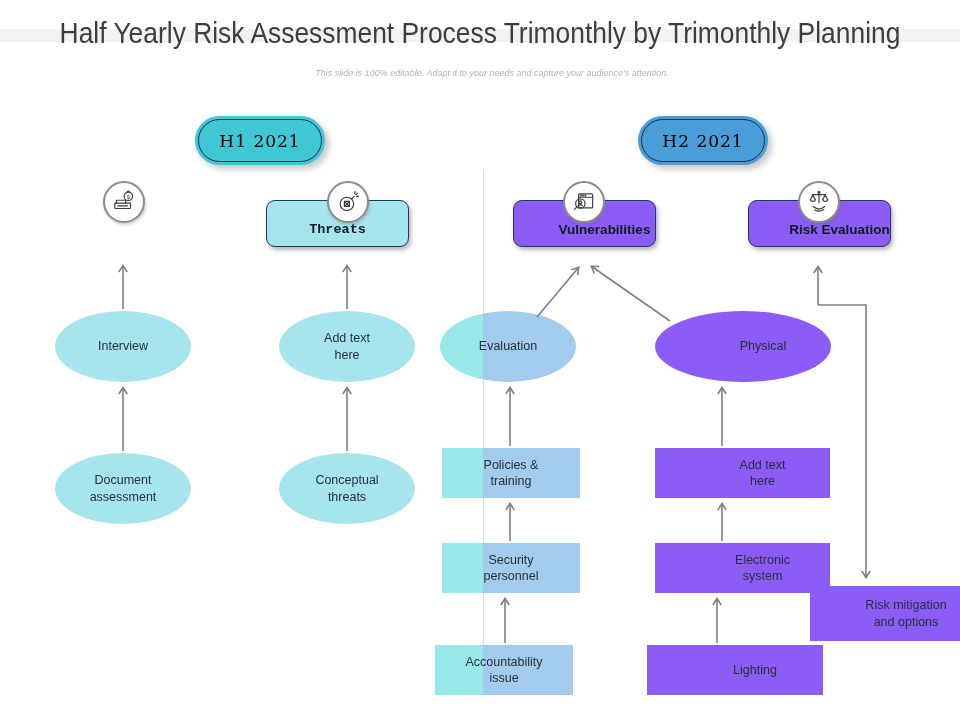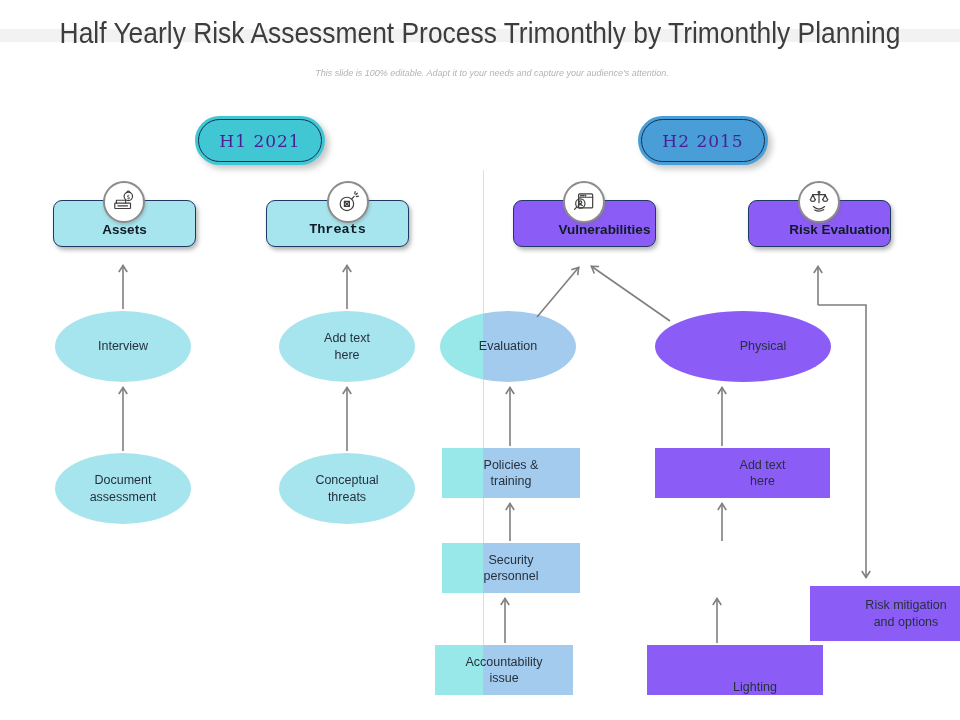--- a/index.html
+++ b/index.html
@@ -19,21 +19,21 @@
   }
   .badge{
     position:absolute;width:130px;height:49px;border-radius:999px;
     display:flex;align-items:center;justify-content:center;z-index:2;
     box-shadow:4px 4px 6px rgba(0,0,0,.22);
   }
   .badge::after{content:"";position:absolute;inset:3px;border:1px solid #12314f;border-radius:999px;}
   .badge-h1{left:195px;top:116px;background:#41c6d4;}
   .badge-h2{left:638px;top:116px;background:#4a9ed8;}
   .badge span{
-    font-family:"DejaVu Serif","Liberation Serif",serif;font-size:17px;color:#4c1d95;letter-spacing:1px;
+    font-family:"DejaVu Serif","Liberation Serif",serif;font-size:17px;color:#000000;letter-spacing:1px;
   }
   .col-header{
     position:absolute;width:143px;height:47px;top:200px;border-radius:9px;
     border:1px solid #1f3864;display:flex;align-items:flex-end;justify-content:center;
     padding-bottom:9px;box-sizing:border-box;z-index:2;
     box-shadow:2px 3px 4px rgba(90,90,90,.45);
   }
   .col-header .hdr-label{font-size:13.5px;font-weight:bold;color:#101b26;}
   .cyan{background:#a6e4ee;}
   .blue{background:#8b5cf6;padding-left:40px;}
@@ -64,26 +64,23 @@
   <div class="title-strip"></div>
   <h1 class="slide-title">Half Yearly Risk Assessment Process Trimonthly by Trimonthly Planning</h1>
   <p class="slide-subtitle">This slide is 100% editable. Adapt it to your needs and capture your audience's attention.</p>
 
   <div class="divider"></div>
 
   <div class="badge badge-h1">
     <span>H1 2021</span>
   </div>
   <div class="badge badge-h2">
-    <span>H2 2015</span>
+    <span>H2 2021</span>
   </div>
 
-  <div class="col-header cyan" style="left:53px;">
-    <span class="hdr-label">Assets</span>
-  </div>
   <div class="col-header cyan" style="left:266px;font-family:Liberation Mono, monospace;">
     <span class="hdr-label">Threats</span>
   </div>
   <div class="col-header blue" style="left:513px;">
     <span class="hdr-label">Vulnerabilities</span>
   </div>
   <div class="col-header blue" style="left:748px;">
     <span class="hdr-label">Risk Evaluation</span>
   </div>
 
@@ -153,24 +150,27 @@
 
   <div class="node rectnode" style="left:442px;top:448px;background:linear-gradient(90deg,#98e7e9 0 41px,#a3cbee 41px);">
     <span class="t80">Policies &amp; training</span>
   </div>
   <div class="node rectnode blue" style="left:655px;top:448px;width:135px;">
     <span class="t60">Add text here</span>
   </div>
   <div class="node rectnode" style="left:442px;top:543px;background:linear-gradient(90deg,#98e7e9 0 41px,#a3cbee 41px);">
     <span class="t80">Security personnel</span>
   </div>
+  <div class="node rectnode blue" style="left:655px;top:543px;width:135px;">
+    <span class="t80">Electronic system</span>
+  </div>
   <div class="node rectnode" style="left:435px;top:645px;background:linear-gradient(90deg,#98e7e9 0 48px,#a3cbee 48px);">
     <span class="t100">Accountability issue</span>
   </div>
-  <div class="node rectnode blue" style="left:647px;top:645px;width:136px;align-items:flex-end;">
+  <div class="node rectnode blue" style="left:647px;top:645px;width:136px;">
     <span>Lighting</span>
   </div>
   <div class="node blue" style="left:810px;top:586px;width:112px;height:55px;">
     <span class="t100">Risk mitigation and options</span>
   </div>
 
   <svg class="connectors" viewBox="0 0 960 720">
     <defs>
       <marker id="ah" markerUnits="userSpaceOnUse" markerWidth="16" markerHeight="16" refX="0.5" refY="0" orient="auto" overflow="visible">
         <path d="M-6.5,-4.2 L0,0 L-6.5,4.2" fill="none" stroke="#7f7f7f" stroke-width="1.6"></path>

